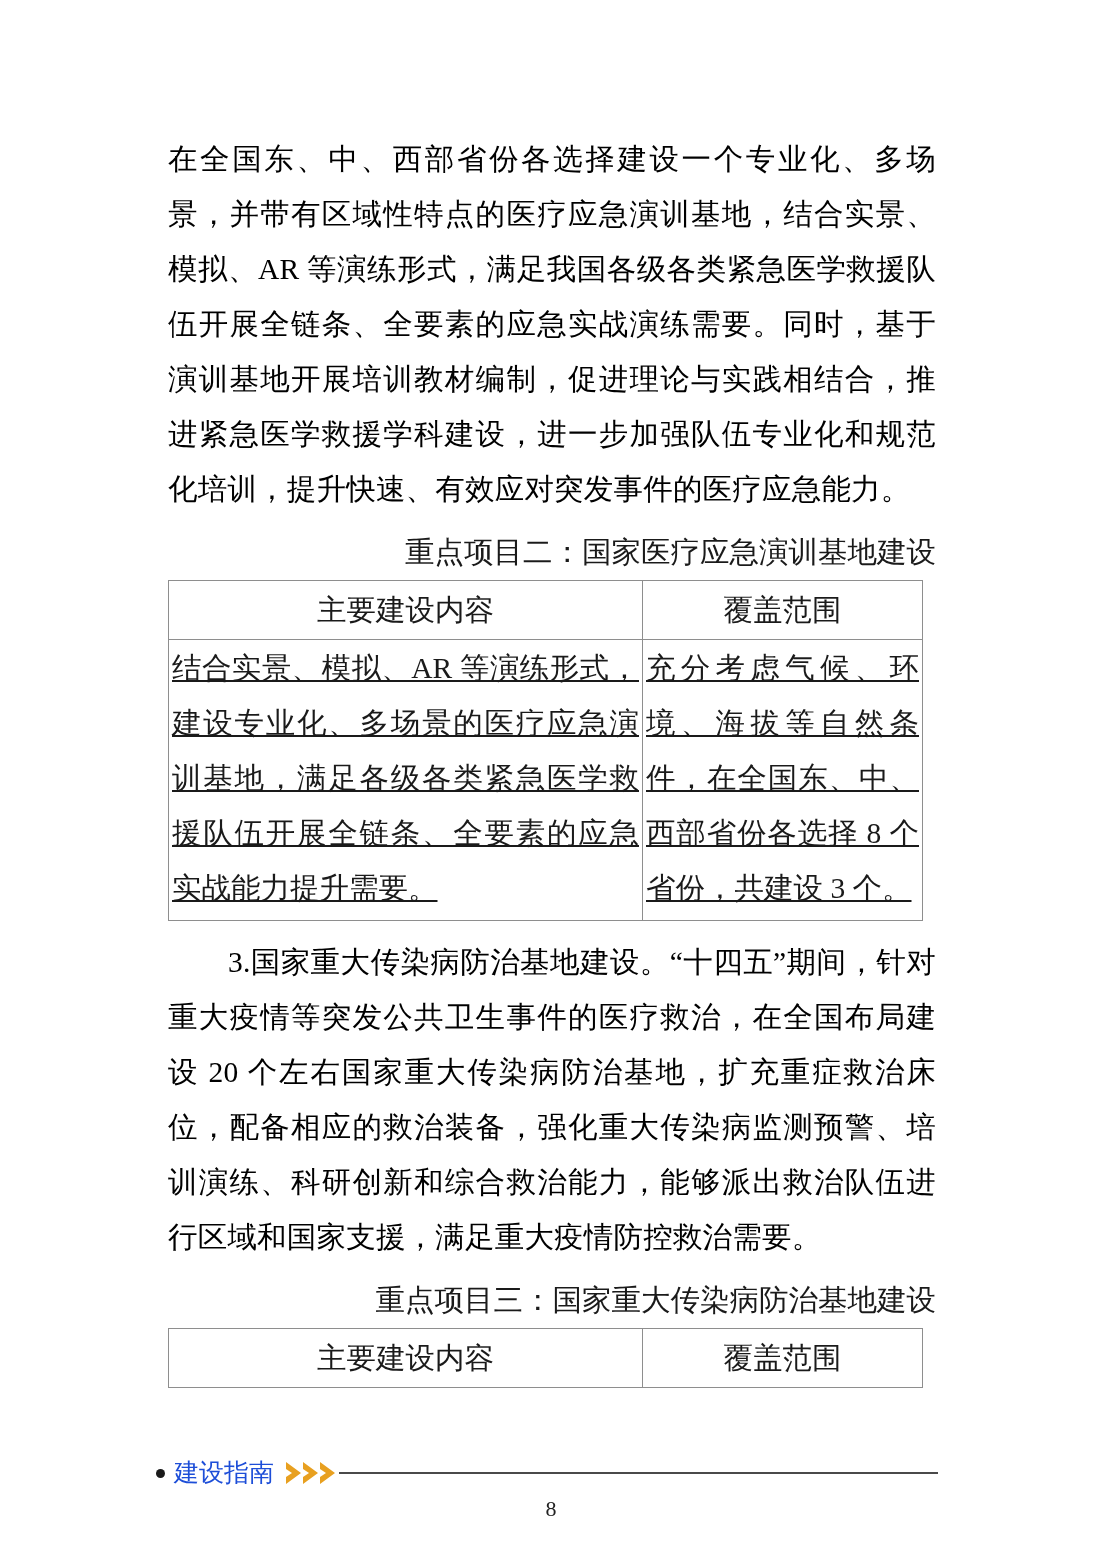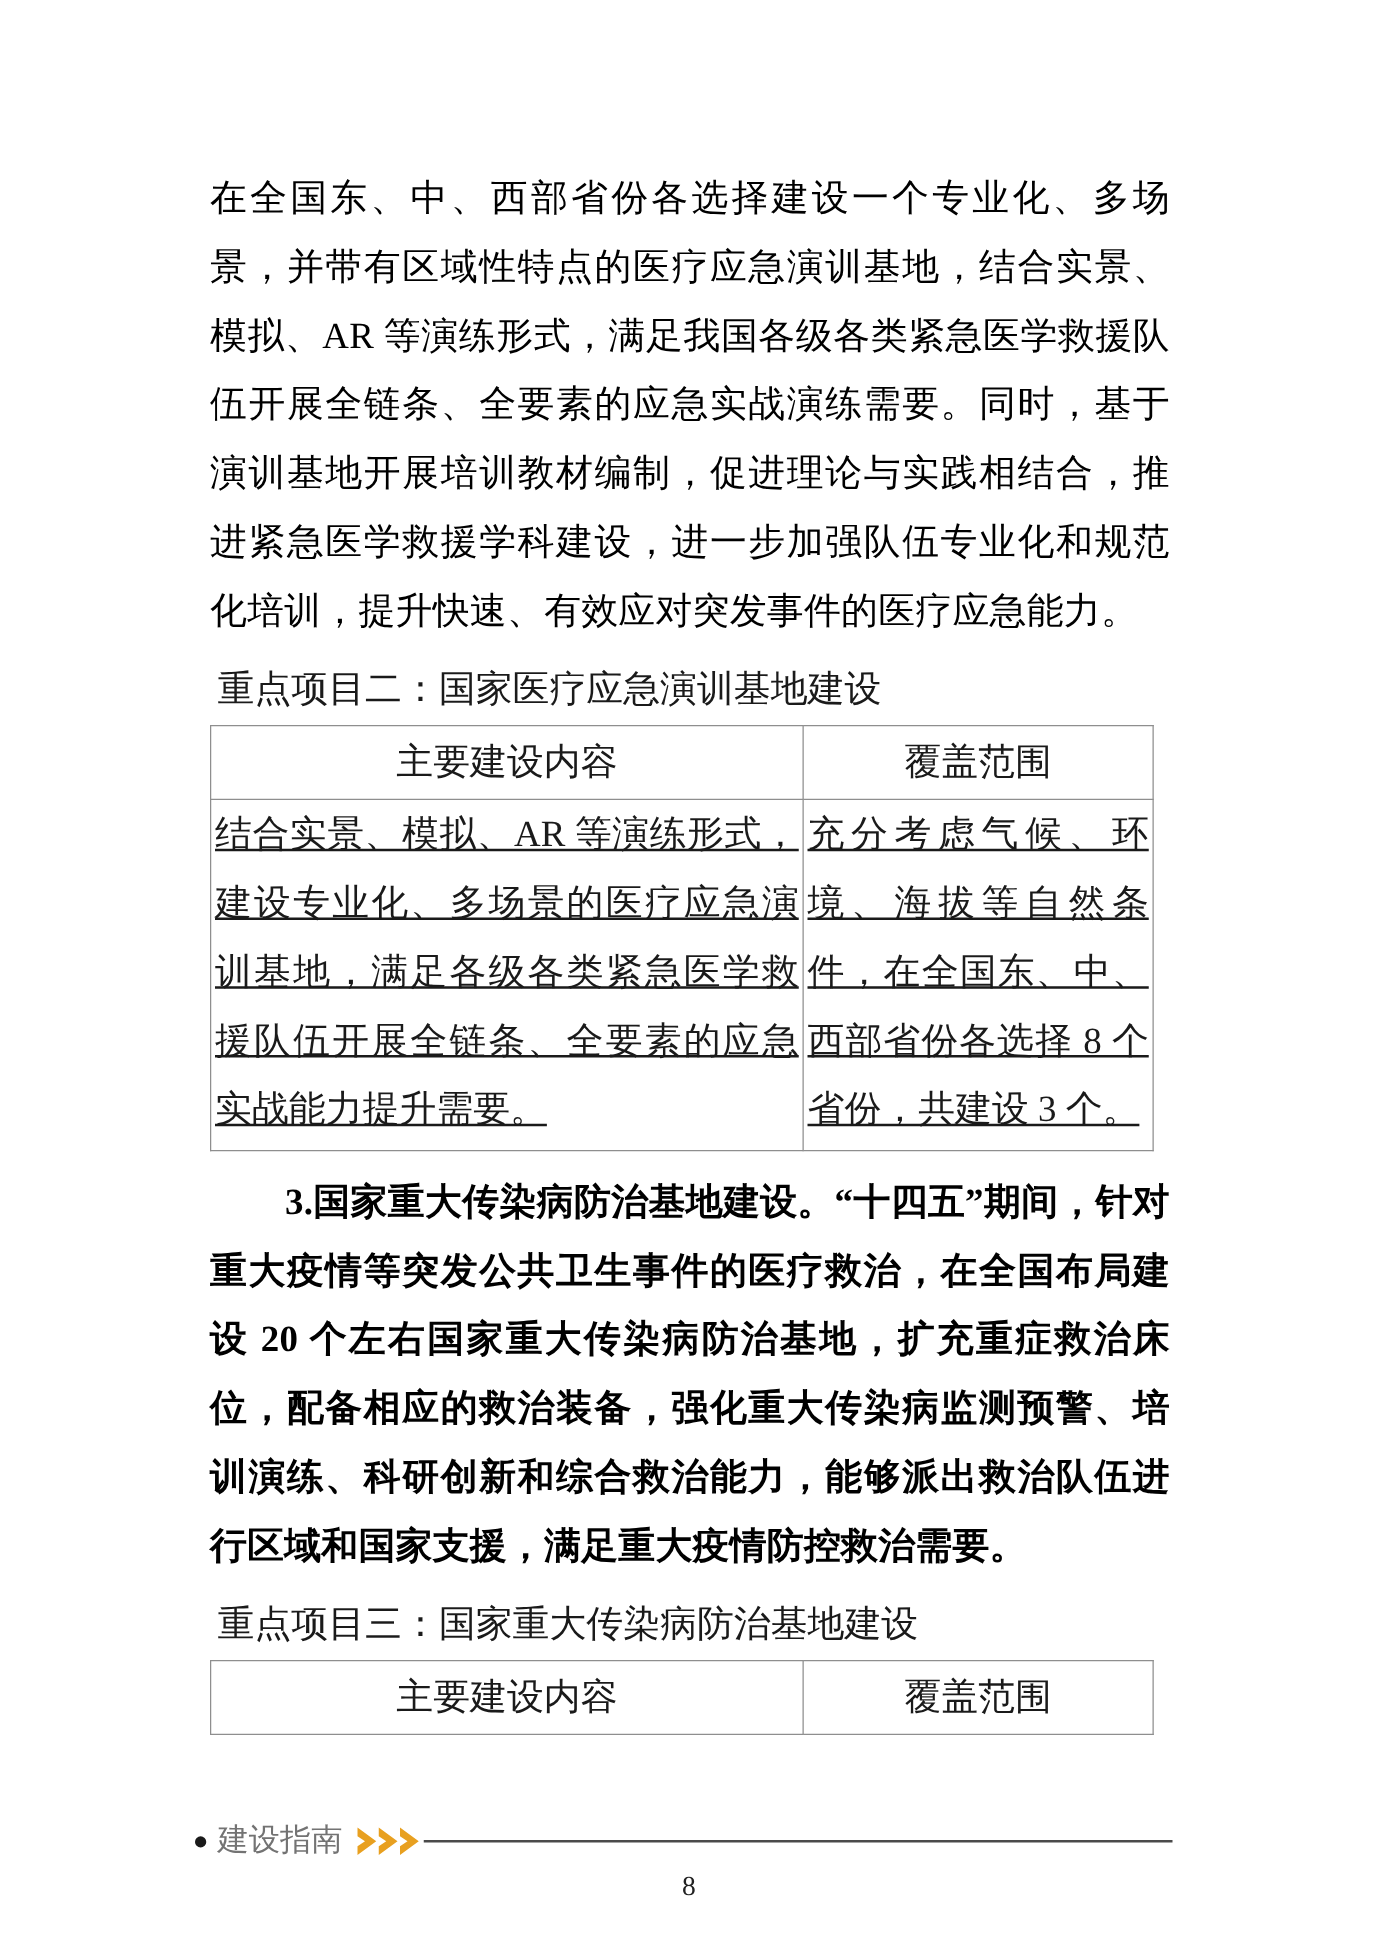--- a/index.html
+++ b/index.html
@@ -39,28 +39,27 @@
     line-height: 55px;
     letter-spacing: 0.2px;
     text-align: justify;
     text-justify: inter-ideograph;
     color: #000000;
     margin: 0;
     word-break: break-all;
   }
   .para.indent {
     text-indent: 60px;
-    font-weight: bold;
   }
 
   
   .tbl-caption {
     font-size: 29.5px;
     line-height: 55px;
-    text-align: left;
+    text-align: right;
     color: #1a1a1a;
     margin: 0;
     padding-left: 6px;
   }
 
   
   .doc-table {
     border-collapse: collapse;
     width: 754px;
     margin: 0;
@@ -120,21 +119,21 @@
     width: 9px;
     height: 9px;
     border-radius: 50%;
     background: #1a1a1a;
     margin-right: 9px;
     flex: 0 0 auto;
   }
   .footer-label {
     font-size: 25px;
     line-height: 30px;
-    color: #737373;
+    color: #1d4ed8;
     white-space: nowrap;
     margin-right: 10px;
     flex: 0 0 auto;
   }
   .chevrons {
     display: flex;
     align-items: center;
     flex: 0 0 auto;
     margin-right: 2px;
   }

